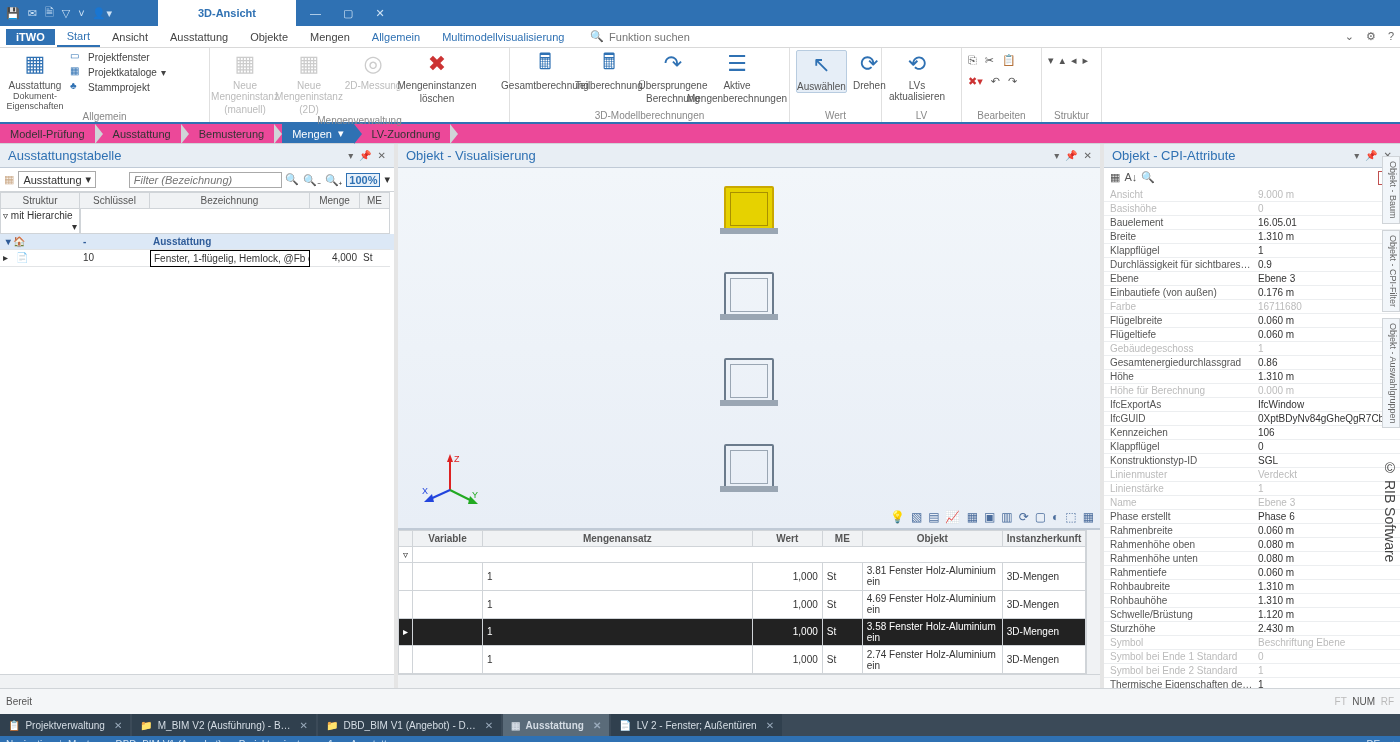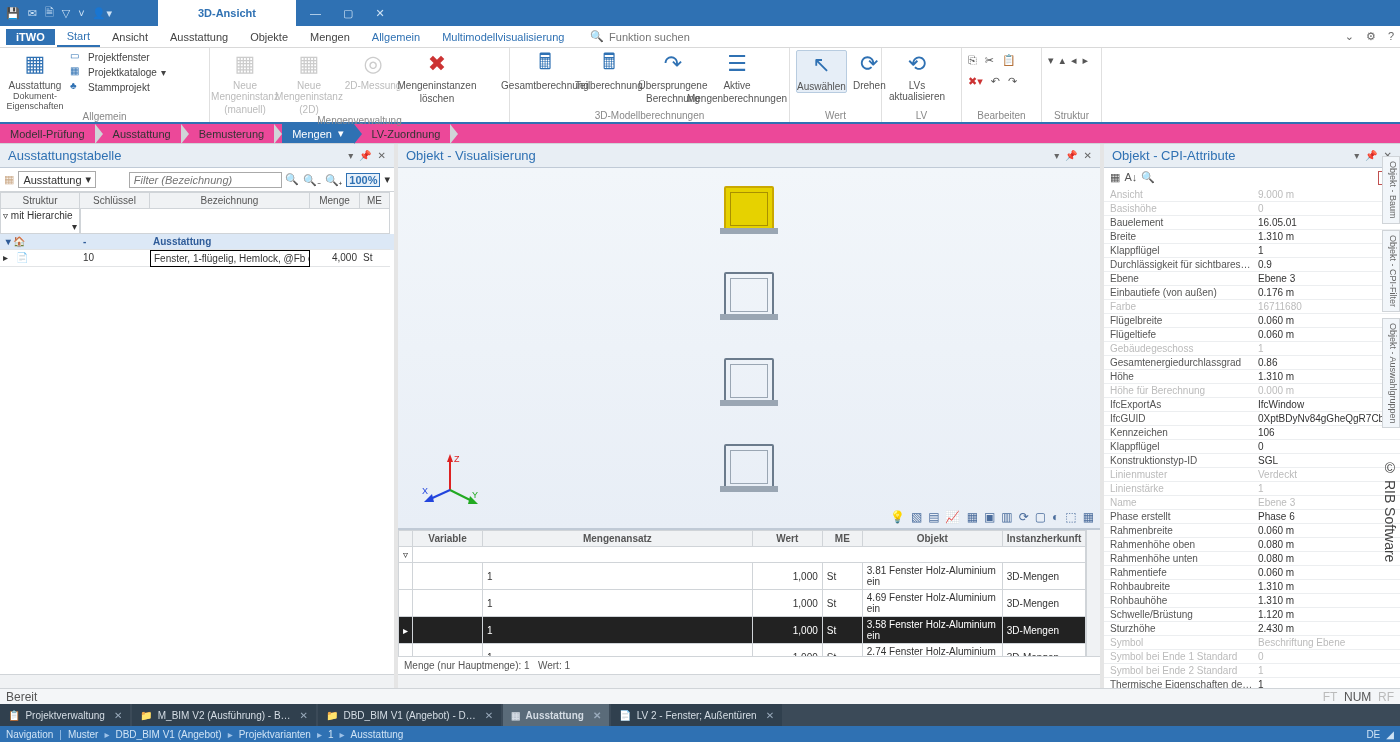--- a/index.html
+++ b/index.html
@@ -69,21 +69,21 @@
   .prop-close{width:16px;height:14px;border:1px solid #c05050;color:#c05050;display:flex;align-items:center;justify-content:center;font-size:10px;}
   .props{flex:1;overflow:hidden;font-size:10px;}
   .props .prow{display:grid;grid-template-columns:1fr 1fr;border-bottom:1px solid #eceef0;}
   .props .prow div{padding:1px 6px;white-space:nowrap;overflow:hidden;}
   .props .prow .k{color:#555;}
   .props .prow.dis .k,.props .prow.dis .v{color:#bbb;}
   .side-tabs{position:absolute;right:0;top:156px;width:18px;display:flex;flex-direction:column;gap:6px;}
   .side-tabs div{writing-mode:vertical-rl;font-size:9px;color:#666;background:#f2f6fa;border:1px solid #d0d4d8;padding:4px 1px;}
   .copyright{position:absolute;right:2px;top:460px;writing-mode:vertical-rl;font-size:14px;color:#444;}
   .scrollh{height:14px;background:#f0f2f4;border-top:1px solid #d0d4d8;}
-  .statusbar{height:16px;background:#f4f6f8;border-top:1px solid #d0d4d8;font-size:12px;color:#555;display:flex;align-items:center;padding:0 6px;justify-content:space-between;}
+  .statusbar{height:26px;background:#f4f6f8;border-top:1px solid #d0d4d8;font-size:10px;color:#555;display:flex;align-items:center;padding:0 6px;justify-content:space-between;}
   .doctabs{height:22px;background:#3b4a58;display:flex;align-items:center;font-size:10px;color:#d5dde5;gap:2px;}
   .doctabs .dtab{display:flex;align-items:center;gap:5px;padding:0 8px;height:100%;background:#30404e;}
   .doctabs .dtab.active{background:#5a6b79;font-weight:600;}
   .doctabs .close{color:#9ab;margin-left:4px;}
   .navbar{height:16px;background:#2f71b3;color:#cfe3f5;font-size:10px;display:flex;align-items:center;padding:0 6px;gap:6px;}
   .navbar .sep{color:#9dc2e8;}
   svg{display:block;}
 </style>
 </head>
 <body>
@@ -411,21 +411,20 @@
                 <td>1</td>
                 <td style="text-align:right">1,000</td>
                 <td>St</td>
                 <td>2.74 Fenster Holz-Aluminium ein</td>
                 <td>3D-Mengen</td>
               </tr>
             </tbody>
         </table>
         <div style="width:14px;background:#f0f2f4;border-left:1px solid #d0d4d8"></div>
       </div>
-      <div class="footer"><span>Menge (nur Hauptmenge): 1</span>&nbsp;&nbsp;&nbsp;<span>Wert: 1</span></div>
       <div class="scrollh"></div>
     </div>
   </div>
 
   <div class="right-pane">
     <div class="pane-header">
       <span>Objekt - CPI-Attribute</span>
       <div class="tools">
           <span>▾</span>
           <span>📌</span>

